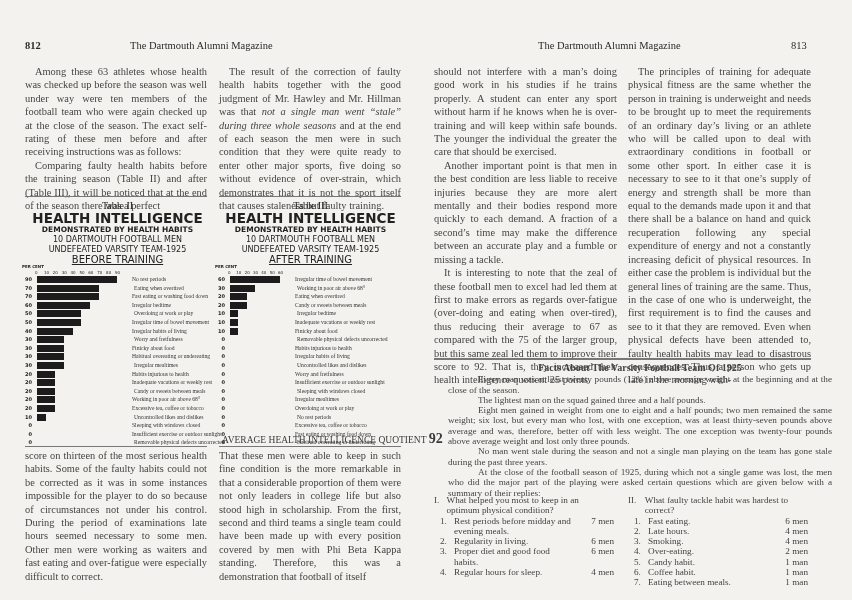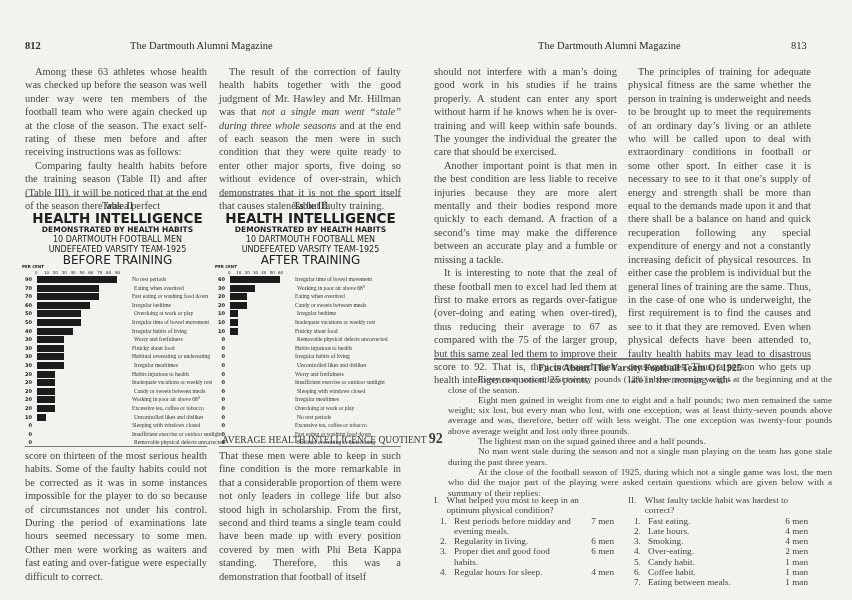--- a/index.html
+++ b/index.html
@@ -12,21 +12,21 @@
   .col{position:absolute;font-size:10.4px;line-height:13.4px;text-align:justify;color:#444;}
   .col p{margin:0;text-indent:10px;}
   .col p.noind{text-indent:0;}
   em{font-style:italic;}
   .rule{position:absolute;height:1px;background:#777;}
   .tbl{position:absolute;font-family:"DejaVu Sans","Liberation Sans",sans-serif;color:#222;}
   .tbl .tno{text-align:center;font-family:"Liberation Serif",serif;font-size:10px;}
   .tbl .h1{text-align:center;font-weight:bold;font-size:13.5px;line-height:14px;}
   .tbl .h2{text-align:center;font-weight:bold;font-size:7.5px;line-height:10px;}
   .tbl .h3{text-align:center;font-size:8px;line-height:10px;}
-  .tbl .h4{text-align:center;font-size:12px;line-height:10px;}
+  .tbl .h4{text-align:center;font-size:10px;line-height:10px;text-decoration:underline;}
   .chart{position:relative;}
   .pc{position:absolute;font-size:4px;line-height:4px;font-weight:bold;}
   .tick{position:absolute;font-size:4px;}
   .row{position:absolute;height:9px;}
   .row .val{position:absolute;left:0;width:12px;text-align:right;font-size:5px;line-height:9px;font-weight:bold;}
   .row .bar{position:absolute;top:1px;height:7px;background:#1c1c1c;}
   .row .lbl{position:absolute;font-family:"Liberation Serif",serif;font-size:5.6px;line-height:9px;white-space:nowrap;color:#333;}
   .quot{position:absolute;font-family:"Liberation Serif",serif;font-size:9.5px;white-space:nowrap;}
   .quot b{font-size:14px;}
   .facts{position:absolute;left:448px;top:363px;width:384px;font-size:9.2px;line-height:10.3px;color:#444;}
@@ -324,22 +324,22 @@
   </div>
   <div class="col" style="left:202px;top:65px;width:183px;">
     <p>The principles of training for adequate physical fitness are the same whether the person in training is underweight and needs to be brought up to meet the requirements of an ordinary day’s living or an athlete who will be called upon to deal with extraordinary conditions in football or some other sport. In either case it is necessary to see to it that one’s supply of energy and strength shall be more than equal to the demands made upon it and that there shall be a balance on hand and quick recuperation following any special expenditure of energy and not a constantly increasing deficit of physical resources. In either case the problem is individual but the general lines of training are the same. Thus, in the case of one who is underweight, the first requirement is to find the causes and see to it that they are removed. Even when physical defects have been attended to, faulty health habits may lead to disastrous consequences. Thus, a person who gets up late in the morning with-</p>
   </div>
   <div class="rule" style="left:8px;top:358px;width:377px;height:1.5px;"></div>
 </div>
 
 <div class="facts">
   <div class="ft">Facts About The Varsity Football Team Of 1925</div>
   <p>Every man was at least twenty pounds (12%) above average weight at the beginning and at the close of the season.</p>
+  <p>The lightest man on the squad gained three and a half pounds.</p>
   <p>Eight men gained in weight from one to eight and a half pounds; two men remained the same weight; six lost, but every man who lost, with one exception, was at least thirty-seven pounds above average and was, therefore, better off with less weight. The one exception was twenty-four pounds above average weight and lost only three pounds.</p>
-  <p>The lightest man on the squad gained three and a half pounds.</p>
   <p>No man went stale during the season and not a single man playing on the team has gone stale during the past three years.</p>
   <p>At the close of the football season of 1925, during which not a single game was lost, the men who did the major part of the playing were asked certain questions which are given below with a summary of their replies:</p>
 </div>
 
 <div class="qcol" style="left:434px;top:495px;width:180px;">
   <div class="q">
       <span class="n">I.</span>
       <span>What helped you most to keep in an optimum physical condition?</span>
     </div>
   <div id="q1list">

